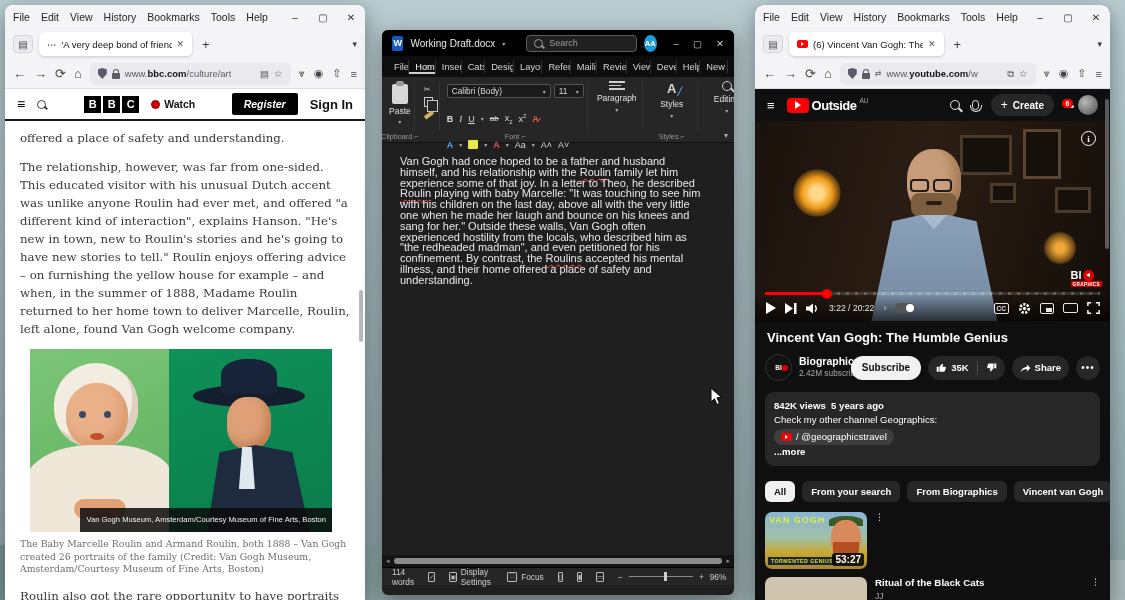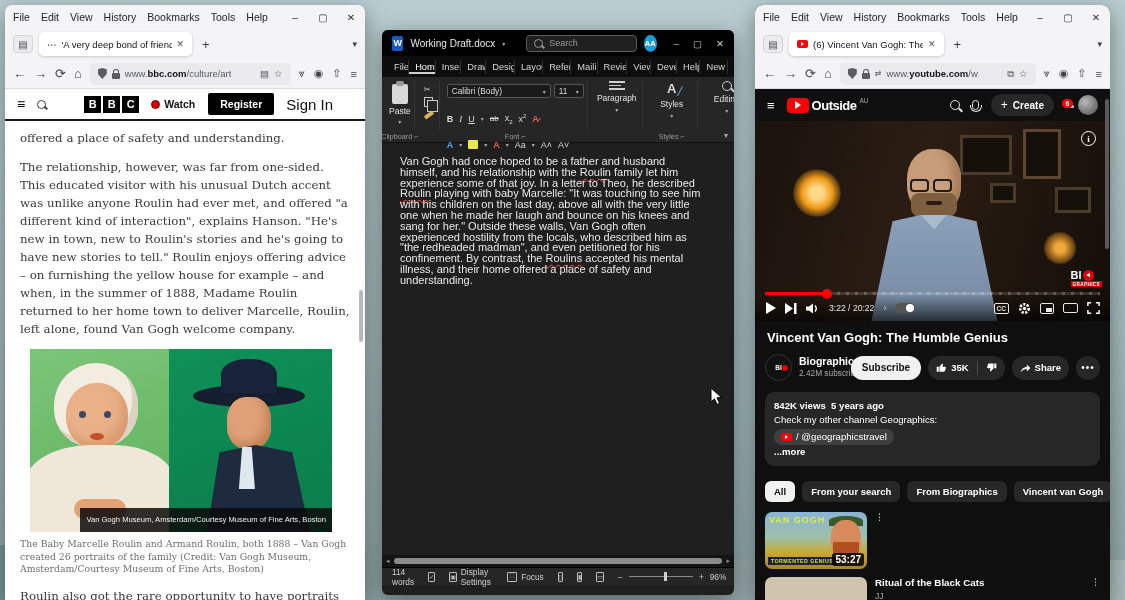--- a/index.html
+++ b/index.html
@@ -39,22 +39,22 @@
   .mag:after{content:'';position:absolute;width:4px;height:1.6px;background:#3c3c46;transform:rotate(45deg);right:-3px;bottom:-1px;}
   .navright{display:flex;align-items:center;gap:9px;color:#43434e;font-size:11px;}
 
   
   #win-bbc{left:5px;top:5px;width:360px;height:595px;background:#fff;}
   .bbc-head{display:flex;align-items:center;height:32px;padding:0 12px;gap:12px;background:#fff;border-bottom:2px solid #1a1a1a;}
   .bbc-logo{display:flex;gap:2px;margin-left:26px;}
   .bbc-logo span{width:17px;height:17px;background:#000;color:#fff;font-weight:bold;font-size:11px;display:flex;align-items:center;justify-content:center;}
   .watch{display:flex;align-items:center;gap:4px;font-size:10.5px;font-weight:bold;color:#111;}
   .reddot{width:9px;height:9px;border-radius:50%;background:#d30000;border:1.5px solid #8a0000;}
-  .register{background:#000;color:#fff;font-size:10.5px;font-weight:bold;padding:5px 12px;border-radius:2px;margin-left:auto;}
-  .signin{font-size:15px;font-weight:normal;color:#111;margin-right:20px;}
+  .register{background:#000;color:#fff;font-size:10.5px;font-weight:bold;padding:5px 12px;border-radius:2px;margin-left:auto;font-style:italic;}
+  .signin{font-size:13px;font-weight:bold;color:#111;margin-right:0;}
   .article{padding:8px 14px 0 15px;font-family:"DejaVu Serif", serif;font-size:11.8px;line-height:18px;color:#3a3a3a;height:531px;overflow:hidden;position:relative;}
   .article p{margin-bottom:11px;}
   .fig{width:302px;margin:2px 0 6px 10px;position:relative;height:183px;display:flex;}
   .panelL{width:46%;background:linear-gradient(160deg,#7cc578,#5fb05e);position:relative;overflow:hidden;}
   .panelR{width:54%;background:linear-gradient(160deg,#0f9158,#0a7c4b);position:relative;overflow:hidden;}
   .bonnet{position:absolute;left:24px;top:14px;width:84px;height:84px;background:#f3ece0;border-radius:50% 50% 45% 45%;box-shadow:inset -6px -8px 0 #ddd2c2;}
   .babyface{position:absolute;left:36px;top:34px;width:62px;height:66px;background:#eab globalThis;background:#eab189;border-radius:48%;box-shadow:inset -6px -8px 12px #d99a6e;}
   .babylips{position:absolute;left:60px;top:84px;width:14px;height:7px;background:#c2502e;border-radius:50%;}
   .babyeye1{position:absolute;left:49px;top:62px;width:7px;height:7px;background:#3a4a66;border-radius:50%;}
   .babyeye2{position:absolute;left:74px;top:62px;width:7px;height:7px;background:#3a4a66;border-radius:50%;}
@@ -338,21 +338,21 @@
       <span>–</span>
       <span>▢</span>
       <span>✕</span>
     </div>
   </div>
   <div class="wtabs">
 
   <span class="rt">File</span>
       <span class="rt active">Home</span>
       <span class="rt">Insert</span>
-      <span class="rt">Draw</span>
+      <span class="rt">Cats</span>
       <span class="rt">Design</span>
       <span class="rt">Layout</span>
       <span class="rt">Refere</span>
       <span class="rt">Mailin</span>
       <span class="rt">Review</span>
       <span class="rt">View</span>
       <span class="rt">Devel</span>
       <span class="rt">Help</span>
       <span class="rt">New T</span>
     </div>

